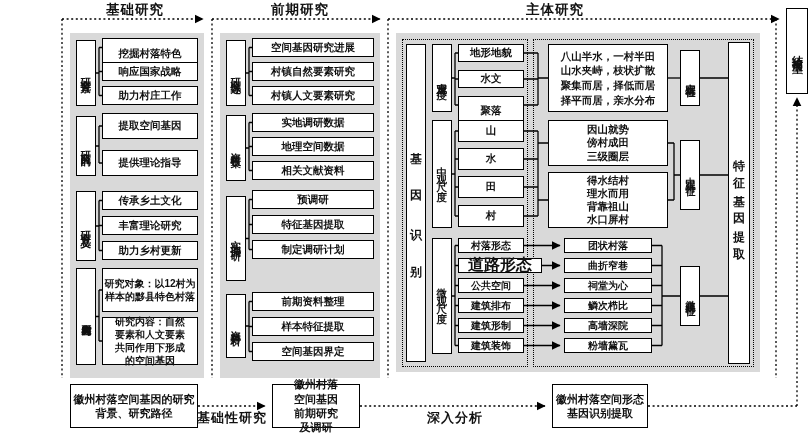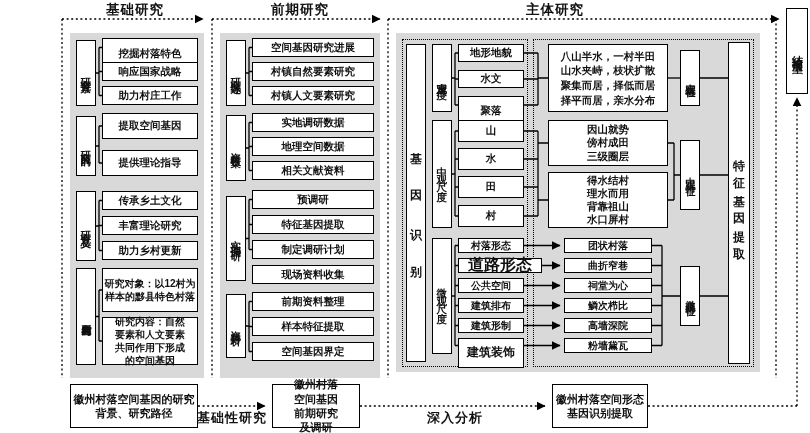--- a/index.html
+++ b/index.html
@@ -109,21 +109,20 @@
 
   <div class="box vbox" style="left:226px;top:115px;width:20px;height:66px;letter-spacing:2px">资料收集</div>
   <div class="box" style="left:252px;top:113px;width:122px;height:19px">实地调研数据</div>
   <div class="box" style="left:252px;top:137px;width:122px;height:19px">地理空间数据</div>
   <div class="box" style="left:252px;top:161px;width:122px;height:19px">相关文献资料</div>
 
   <div class="box vbox" style="left:226px;top:196px;width:20px;height:85px;letter-spacing:4px">实地调研</div>
   <div class="box" style="left:252px;top:190px;width:122px;height:19px">预调研</div>
   <div class="box" style="left:252px;top:215px;width:122px;height:19px">特征基因提取</div>
   <div class="box" style="left:252px;top:240px;width:122px;height:19px">制定调研计划</div>
-  <div class="box" style="left:252px;top:265px;width:122px;height:19px">现场资料收集</div>
 
   <div class="box vbox" style="left:226px;top:294px;width:20px;height:64px;letter-spacing:2px">资料分析</div>
   <div class="box" style="left:252px;top:292px;width:122px;height:19px">前期资料整理</div>
   <div class="box" style="left:252px;top:317px;width:122px;height:19px">样本特征提取</div>
   <div class="box" style="left:252px;top:342px;width:122px;height:19px">空间基因界定</div>
 
   <div class="dotbox" style="left:402px;top:39px;width:126px;height:328px"></div>
   <div class="dotbox" style="left:533px;top:39px;width:221px;height:328px"></div>
 
   <div class="box vbox" style="left:406px;top:44px;width:20px;height:318px;font-size:12px;letter-spacing:38px;padding-top:30px">基因识别</div>
@@ -138,21 +137,21 @@
   <div class="box" style="left:458px;top:148px;width:66px;height:22px">水</div>
   <div class="box" style="left:458px;top:176px;width:66px;height:22px">田</div>
   <div class="box" style="left:458px;top:205px;width:66px;height:22px">村</div>
 
   <div class="box vbox" style="left:432px;top:238px;width:20px;height:116px;letter-spacing:8px">微观尺度</div>
   <div class="box" style="left:458px;top:238px;width:66px;height:15px;font-size:10px">村落形态</div>
   <div class="box" style="left:458px;top:258px;width:84px;height:15px;font-size:16px">道路形态</div>
   <div class="box" style="left:458px;top:278px;width:66px;height:15px;font-size:10px">公共空间</div>
   <div class="box" style="left:458px;top:298px;width:66px;height:15px;font-size:10px">建筑排布</div>
   <div class="box" style="left:458px;top:318px;width:66px;height:15px;font-size:10px">建筑形制</div>
-  <div class="box" style="left:458px;top:338px;width:66px;height:30px;font-size:12px">建筑装饰</div>
+  <div class="box" style="left:458px;top:338px;width:66px;height:15px;font-size:10px">建筑装饰</div>
 
   <div class="box pre" style="left:548px;top:44px;width:120px;height:68px;font-size:10.5px;line-height:1.4">八山半水，一村半田
 山水夹峙，枝状扩散
 聚集而居，择低而居
 择平而居，亲水分布</div>
   <div class="box pre" style="left:548px;top:120px;width:120px;height:46px;font-size:10.5px;line-height:1.3">因山就势
 傍村成田
 三级圈层</div>
   <div class="box pre" style="left:548px;top:172px;width:120px;height:56px;font-size:10.5px;line-height:1.25">得水结村
 理水而用

